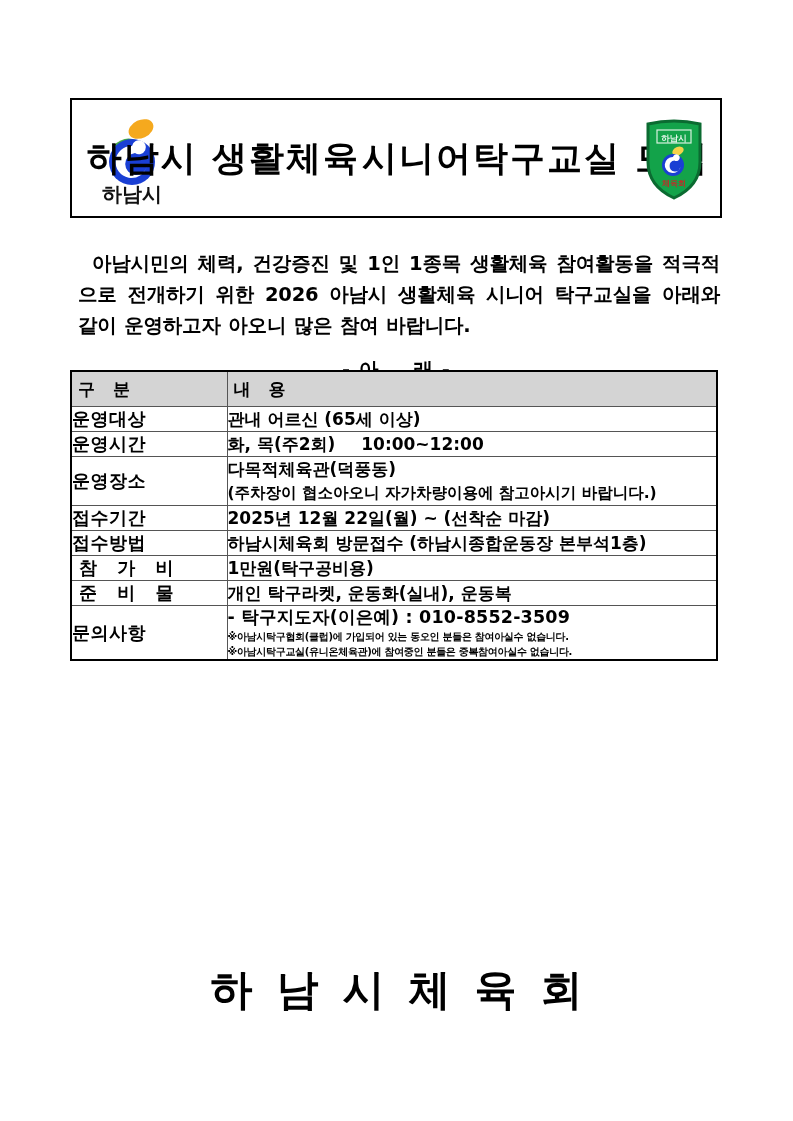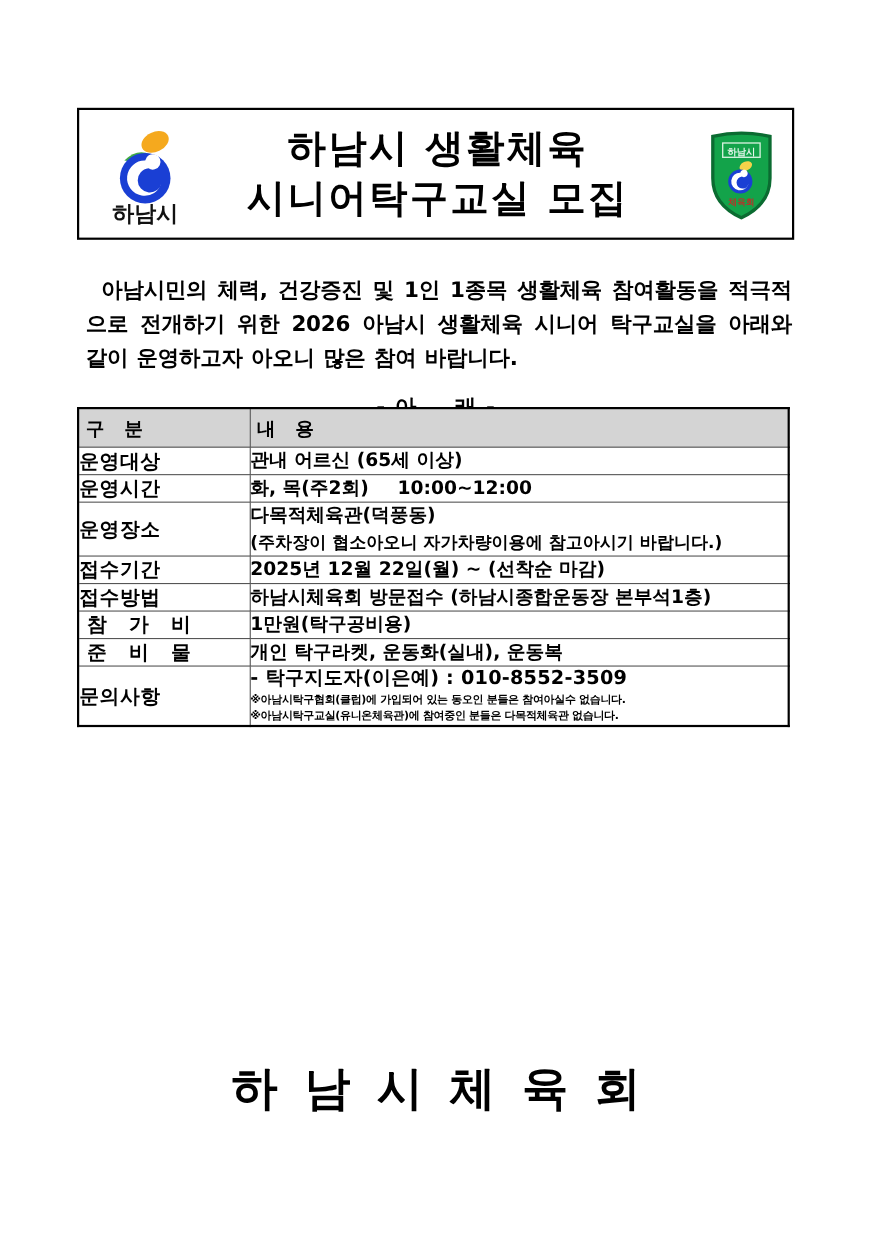--- a/index.html
+++ b/index.html
@@ -34,21 +34,20 @@
     box-sizing: border-box;
     background: #fff;
   }
   .title-text {
     position: absolute;
     left: 100px;
     top: 0;
     width: 452px;
     height: 100%;
     display: flex;
-    flex-direction: column;
     align-items: center;
     justify-content: center;
     gap: 2px;
   }
   .title-line {
     font-family: "DejaVu Sans", "Liberation Sans", sans-serif;
     font-weight: bold;
     font-size: 35px;
     line-height: 44px;
     letter-spacing: 2px;
@@ -285,21 +284,21 @@
       <tr>
         <td class="row-label spaced">준 비 물</td>
         <td class="row-value">개인 탁구라켓, 운동화(실내), 운동복</td>
       </tr>
 
       <tr>
         <td class="row-label">문의사항</td>
         <td class="note-block">
           <div class="note-main">- 탁구지도자(이은예) : 010-8552-3509</div>
           <div class="note-small">※아남시탁구협회(클럽)에 가입되어 있는 동오인 분들은 참여아실수 없습니다.</div>
-          <div class="note-small">※아남시탁구교실(유니온체육관)에 참여중인 분들은 다목적체육관 없습니다.</div>
+          <div class="note-small">※아남시탁구교실(유니온체육관)에 참여중인 분들은 중복참여아실수 없습니다.</div>
         </td>
       </tr>
     </tbody>
   </table>
 
   <div class="footer-org">하남시체육회</div>
 
 </div>
 
 </body></html>

